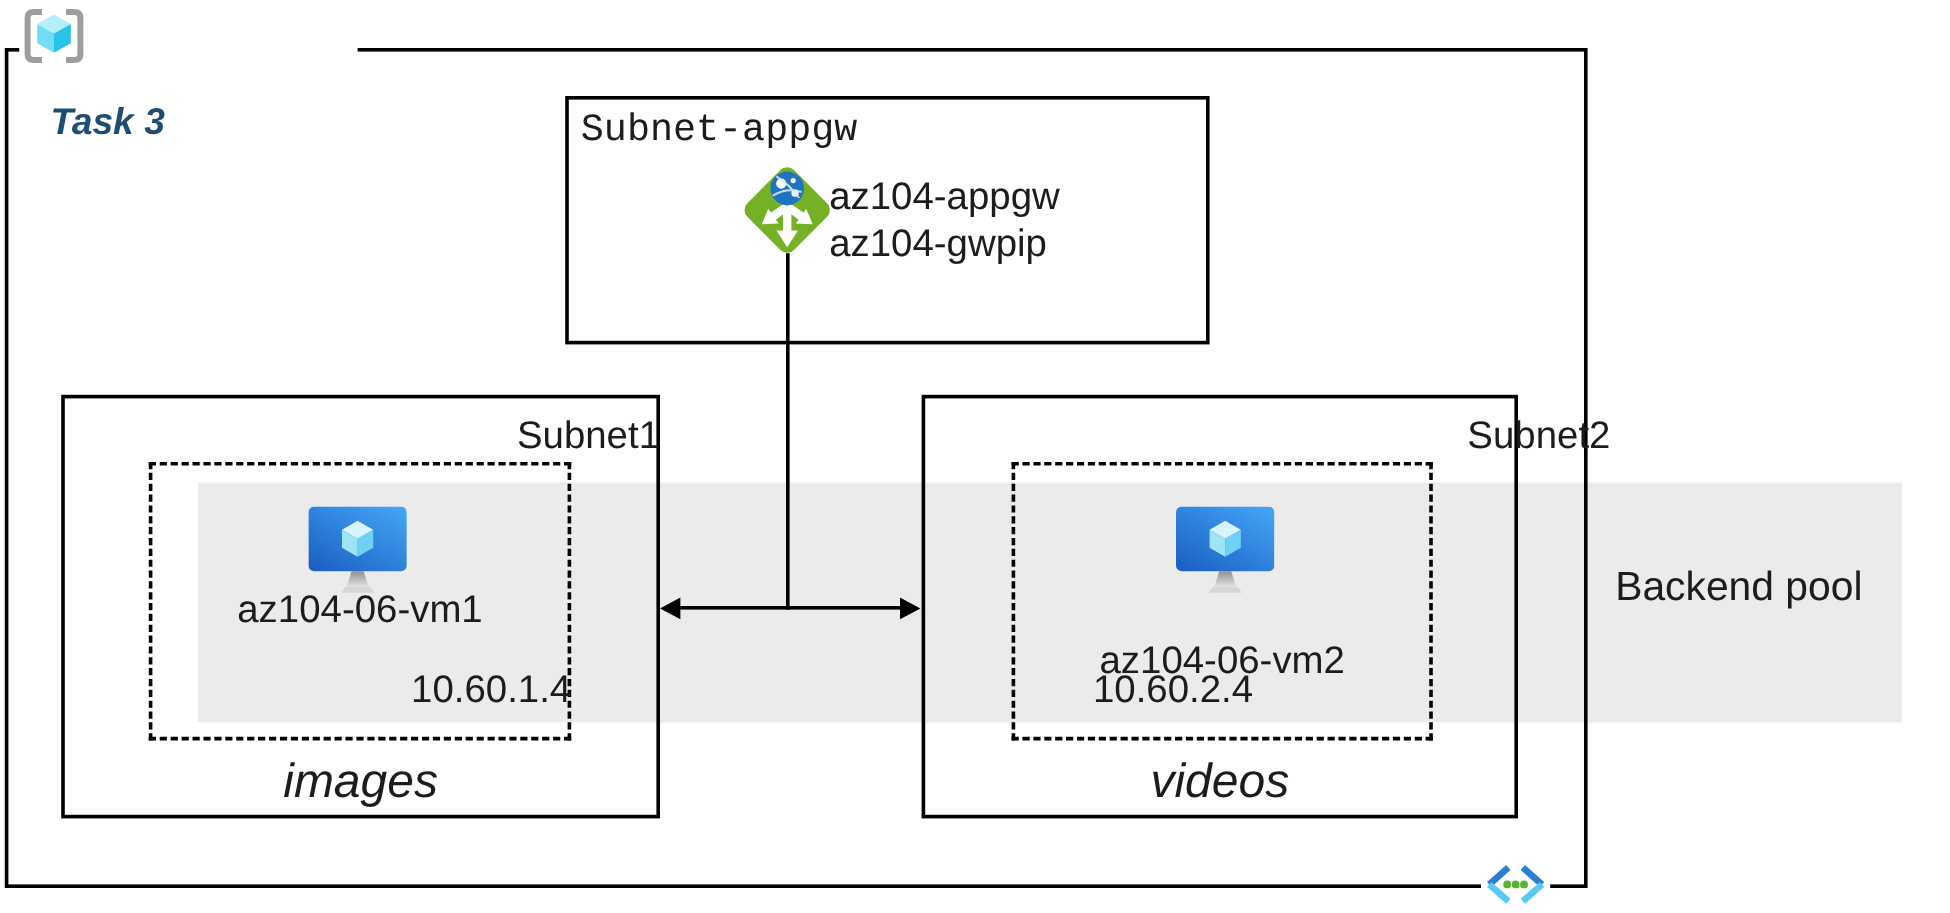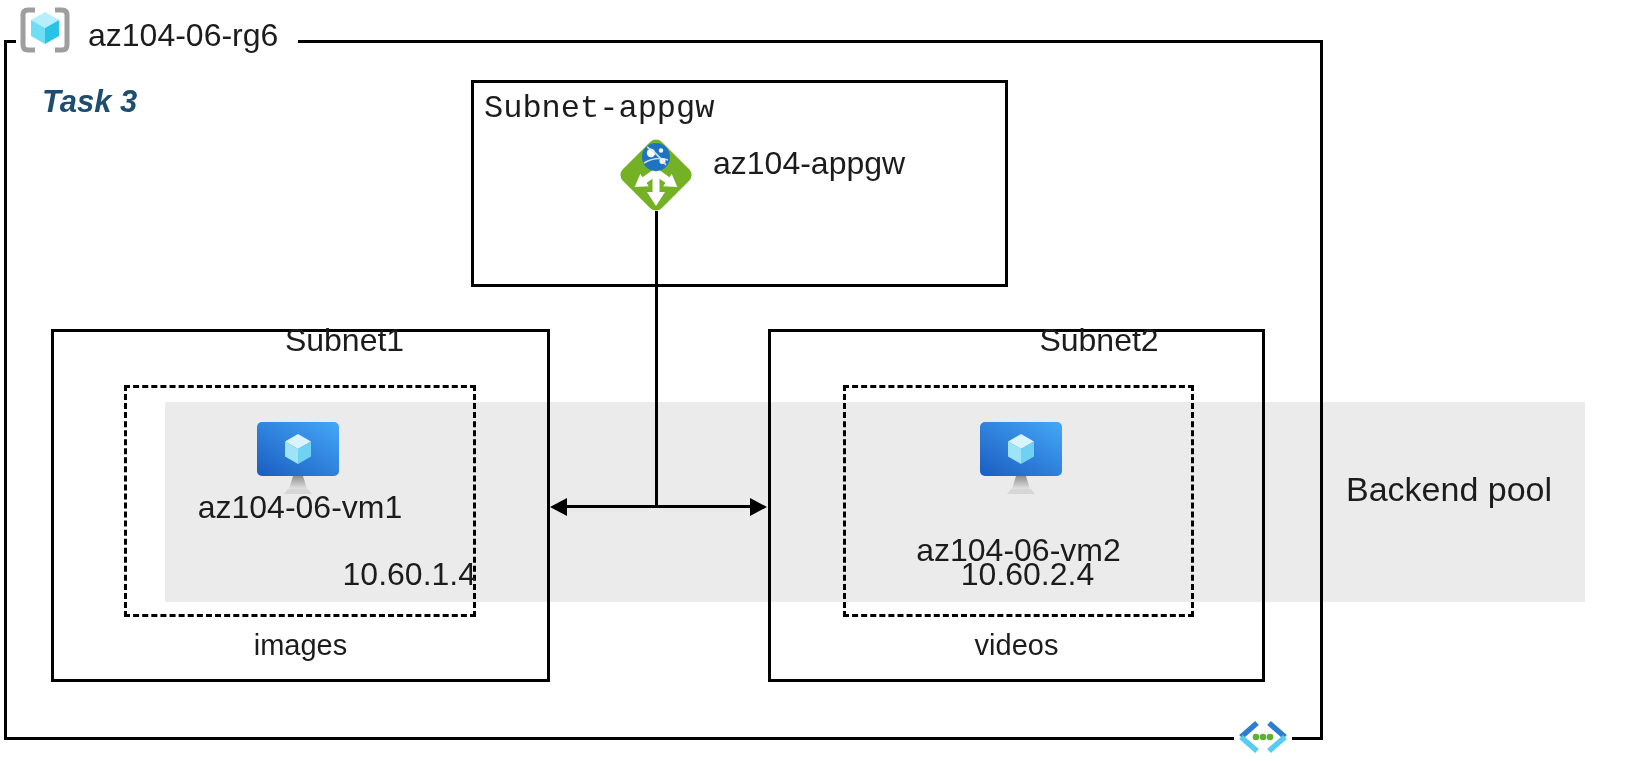--- a/index.html
+++ b/index.html
@@ -13,45 +13,45 @@
   
   .rg-box{left:4px;top:40px;width:1319px;height:700px;border:3px solid #000;box-sizing:border-box;}
   .rg-top-mask{left:16px;top:38px;width:282px;height:8px;background:#fff;}
   .rg-icon{left:18px;top:5px;width:54px;height:50px;}
   .rg-label{left:88px;top:17px;font-size:32px;white-space:nowrap;}
   .task-label{left:42px;top:84px;font-size:31px;font-weight:bold;color:#1d4d71;white-space:nowrap;font-style:italic;}
   
   .appgw-box{left:471px;top:80px;width:537px;height:207px;border:3px solid #000;box-sizing:border-box;background:transparent;}
   .appgw-title{left:484px;top:90px;font-size:32px;white-space:nowrap;font-family:Liberation Mono, monospace;}
   .appgw-icon{left:611px;top:130px;width:90px;height:90px;}
-  .appgw-lines{left:713px;top:144px;font-size:32px;line-height:39px;white-space:nowrap;}
+  .appgw-lines{left:691px;top:144px;font-size:32px;line-height:39px;white-space:nowrap;}
   
   .v-line{left:655px;top:211px;width:3px;height:297px;background:#000;}
   .h-line{left:562px;top:505px;width:192px;height:3px;background:#000;}
   .head-left{left:550px;top:498px;width:0;height:0;border-top:9px solid transparent;border-bottom:9px solid transparent;border-right:17px solid #000;}
   .head-right{left:750px;top:498px;width:0;height:0;border-top:9px solid transparent;border-bottom:9px solid transparent;border-left:17px solid #000;}
   
   .subnet-box{border:3px solid #000;box-sizing:border-box;background:transparent;}
   .subnet1-box{left:51px;top:329px;width:499px;height:353px;}
   .subnet2-box{left:768px;top:329px;width:497px;height:353px;}
-  .subnet-title{top:322px;font-size:32px;text-align:center;padding-left:44px;}
+  .subnet-title{top:344px;font-size:32px;text-align:right;}
   .subnet1-title{left:51px;width:499px;}
   .subnet2-title{left:768px;width:574px;}
   .dashed-box{border:3px dashed #000;box-sizing:border-box;}
   .dashed1{left:124px;top:385px;width:352px;height:232px;}
   .dashed2{left:843px;top:385px;width:351px;height:232px;}
   .vm-icon{top:422px;width:82px;height:76px;}
   .vm1-icon{left:257px;}
   .vm2-icon{left:980px;}
   .vm-text{font-size:32px;text-align:center;white-space:nowrap;}
   .vm1-name{left:124px;top:489px;width:352px;}
   .vm1-ip{left:124px;top:556px;width:352px;text-align:right;}
   .vm2-name{left:843px;top:532px;width:351px;}
-  .vm2-ip{left:852px;top:556px;width:351px;}
-  .container-label{font-size:29px;text-align:center;}
+  .vm2-ip{left:802px;top:556px;width:351px;}
+  .container-label{font-size:40px;text-align:center;font-style:italic;}
   .label-images{left:51px;top:629px;width:499px;}
   .label-videos{left:768px;top:629px;width:497px;}
   .backend-label{left:1346px;top:470px;font-size:34px;white-space:nowrap;}
   .vnet-icon{left:1234px;top:717px;width:58px;height:40px;}
 </style>
 </head>
 <body>
 
 <div class="canvas">
 
@@ -60,21 +60,20 @@
   <div class="abs rg-box"></div>
   <div class="abs rg-top-mask"></div>
 
   <svg class="abs rg-icon" viewBox="0 0 54 50">
     <path d="M17 5 H10 Q5 5 5 10 V40 Q5 45 10 45 H17" fill="none" stroke="#9e9e9e" stroke-width="5"></path>
     <path d="M37 5 H44 Q49 5 49 10 V40 Q49 45 44 45 H37" fill="none" stroke="#9e9e9e" stroke-width="5"></path>
     <polygon points="27,7 41,15 27,23 13,15" fill="#b5effb"></polygon>
     <polygon points="13,15 27,23 27,39 13,31" fill="#6fdef4"></polygon>
     <polygon points="41,15 27,23 27,39 41,31" fill="#29c3e7"></polygon>
   </svg>
-  <div class="abs rg-label">az104-06-rg6</div>
 
   <div class="abs task-label">Task 3</div>
 
   <div class="abs appgw-box"></div>
   <div class="abs appgw-title">Subnet-appgw</div>
 
   <div class="abs v-line"></div>
   <div class="abs h-line"></div>
   <div class="abs head-left"></div>
   <div class="abs head-right"></div>
@@ -101,20 +100,21 @@
       <circle cx="51.5" cy="31" r="3"></circle>
       <circle cx="50" cy="20.5" r="2.2"></circle>
     </g>
     <g stroke="#dce9f5" stroke-width="1.6" fill="none" opacity="0.9">
       <path d="M33 33 Q45 26 57 30"></path>
       <path d="M36 17 Q46 23 55 35"></path>
     </g>
   </svg>
   <div class="abs appgw-lines">
     <div>az104-appgw</div>
+    <div>az104-gwpip</div>
   </div>
 
   <div class="abs subnet-box subnet1-box"></div>
   <div class="abs subnet-title subnet1-title">Subnet1</div>
   <div class="abs dashed-box dashed1"></div>
   <svg class="abs vm-icon vm1-icon" viewBox="0 0 82 76">
     <defs>
       <linearGradient id="vmblue1" x1="0" y1="1" x2="0.9" y2="0">
         <stop offset="0" stop-color="#1a5dc0"></stop>
           <stop offset="1" stop-color="#43a4f5"></stop>

